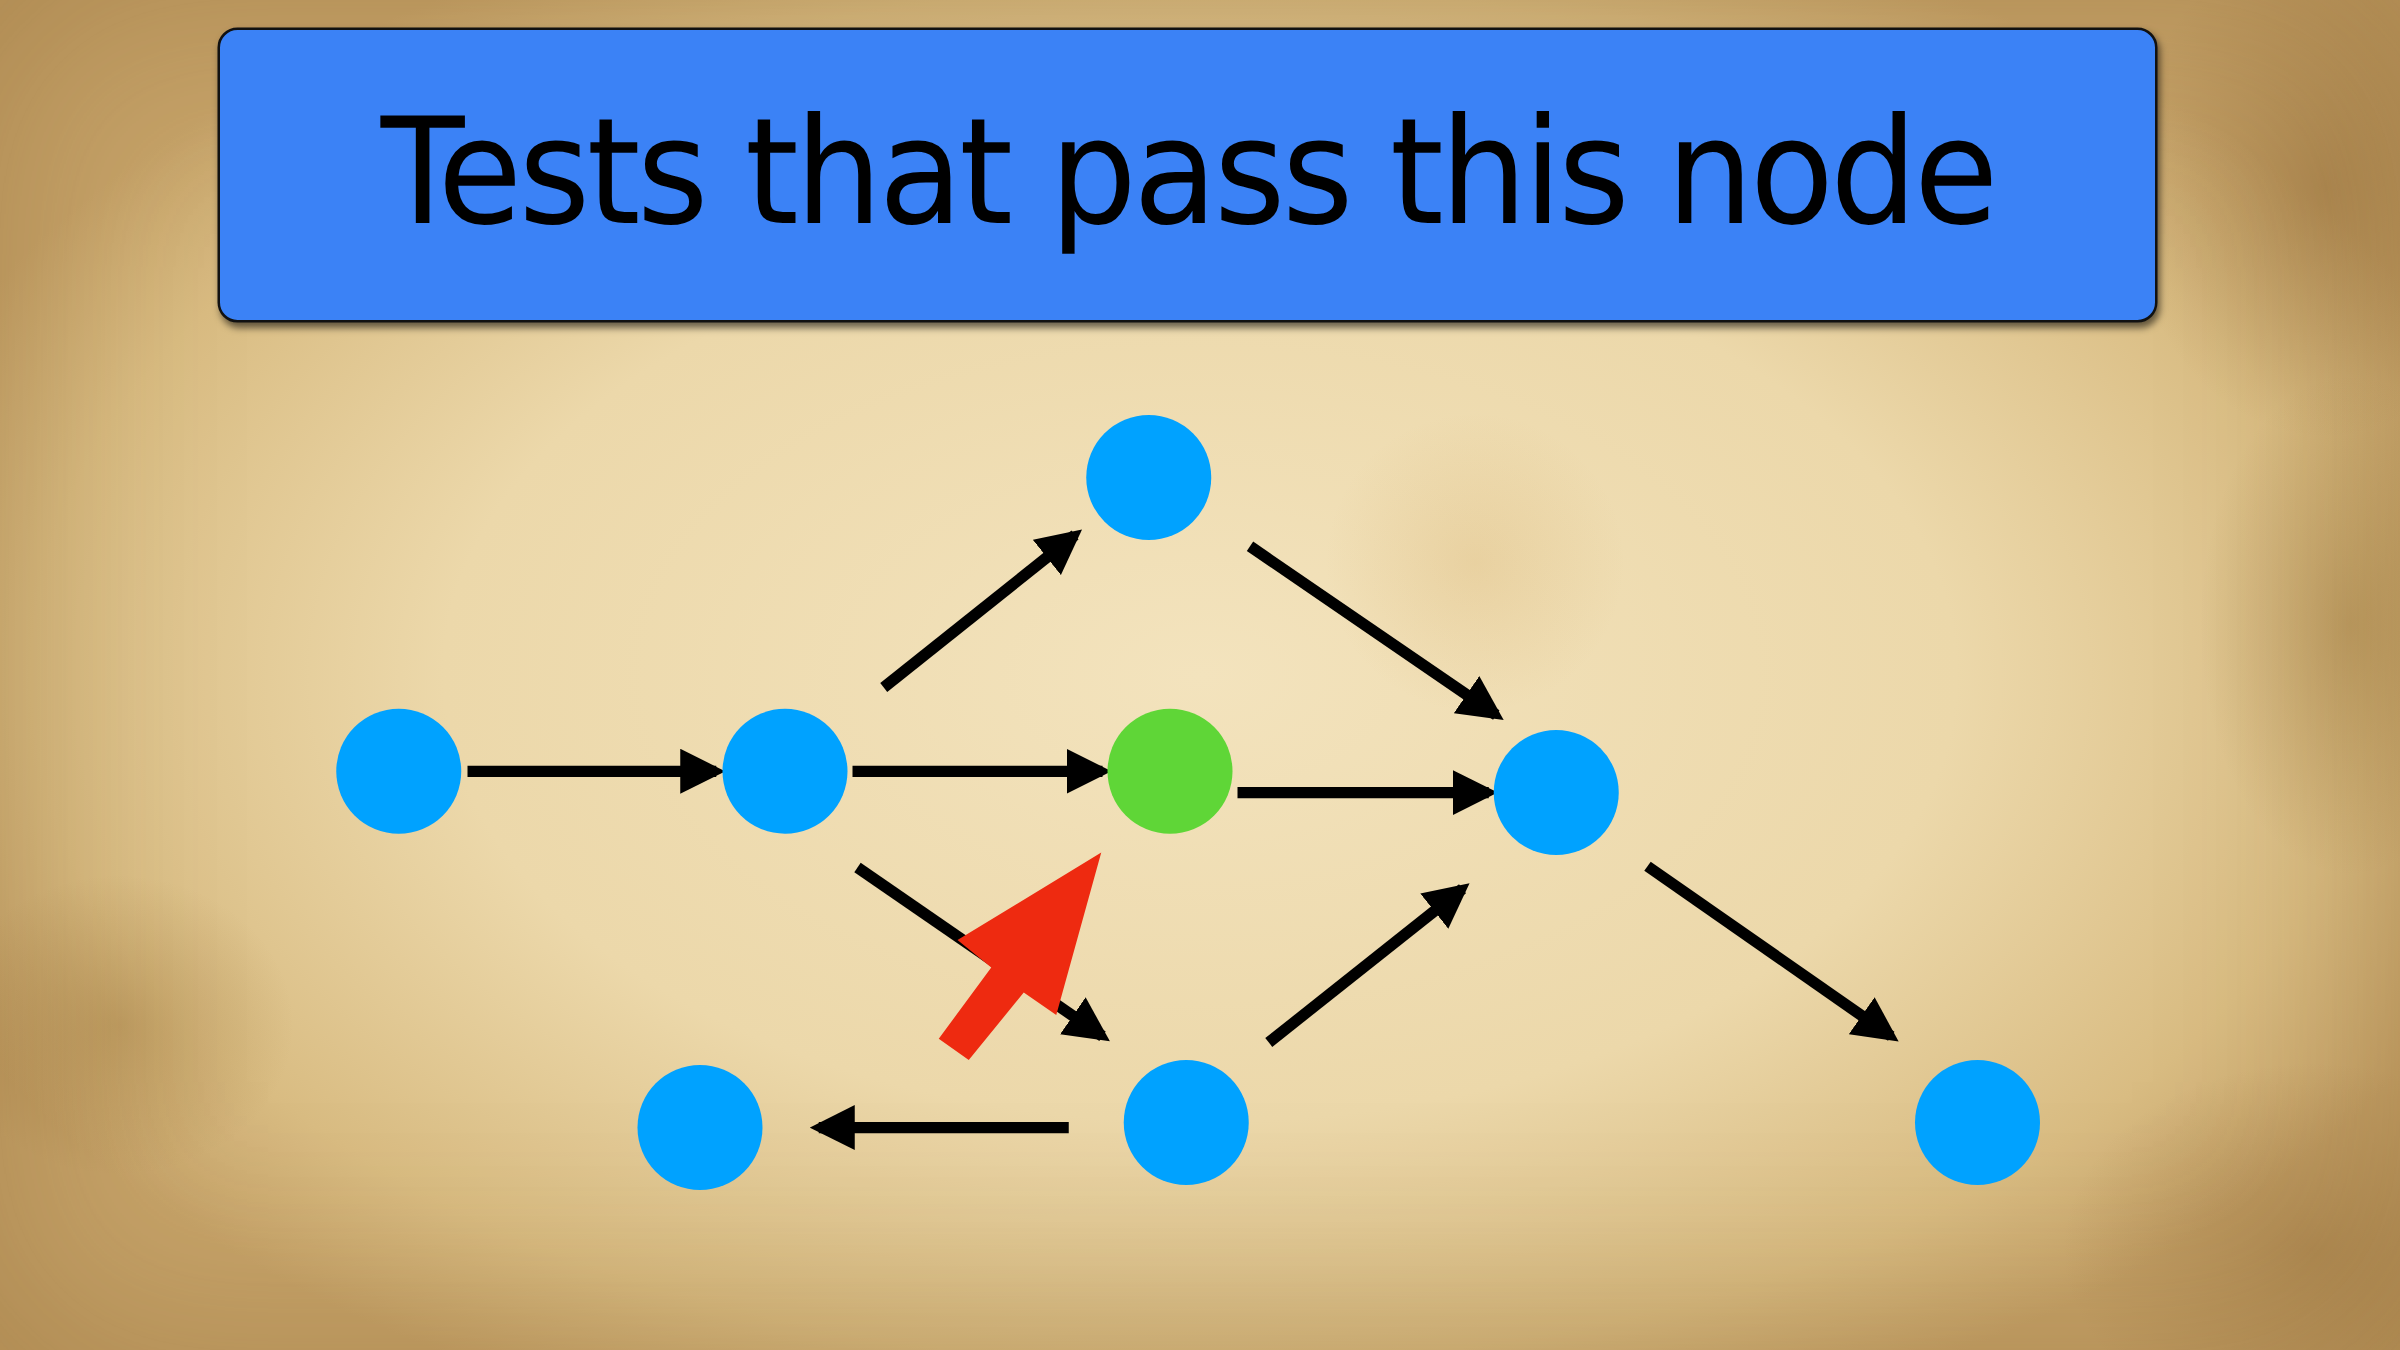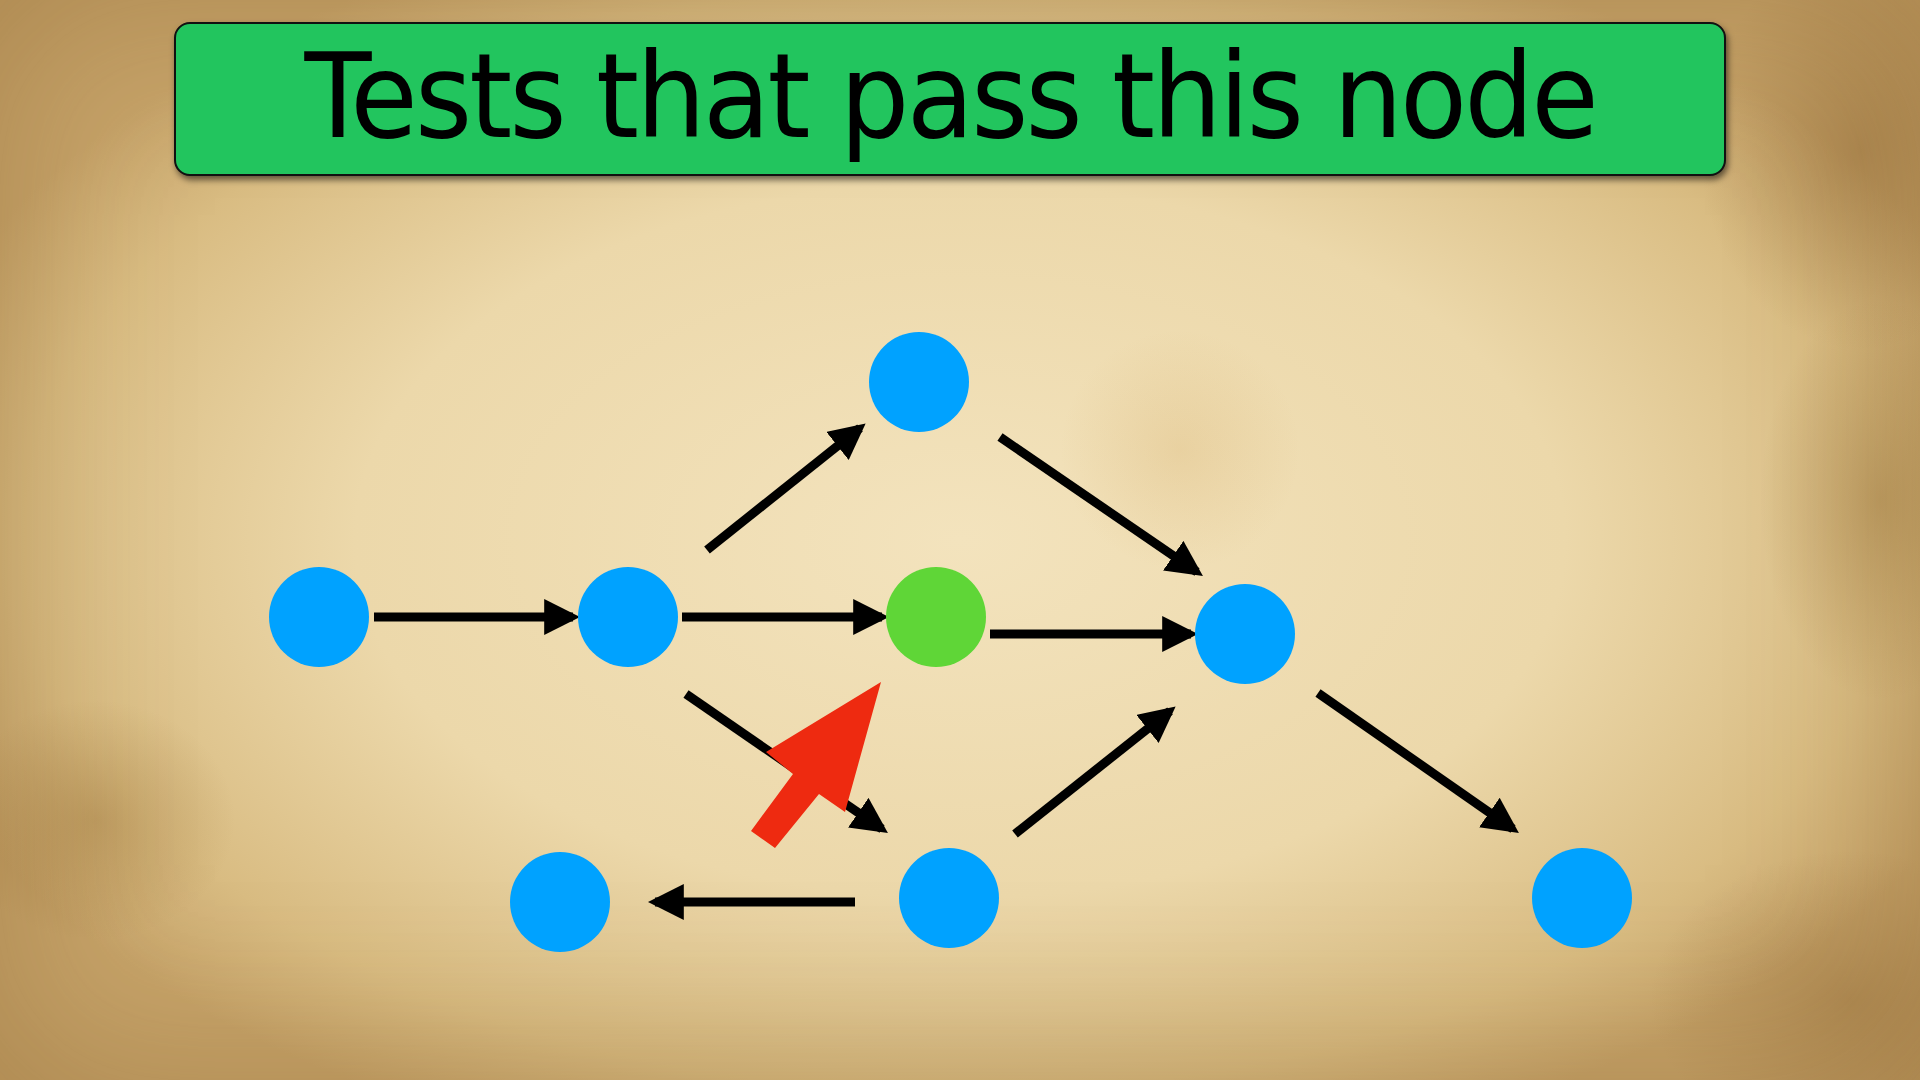--- a/index.html
+++ b/index.html
@@ -12,23 +12,23 @@
       radial-gradient(ellipse 160px 200px at 1860px 150px, rgba(130,90,40,0.35), rgba(130,90,40,0) 100%),
       radial-gradient(ellipse 200px 150px at 1850px 1000px, rgba(130,90,40,0.30), rgba(130,90,40,0) 100%),
       radial-gradient(ellipse 120px 120px at 1180px 450px, rgba(200,150,70,0.18), rgba(200,150,70,0) 100%),
       radial-gradient(ellipse 1100px 650px at 50% 50%, #f3e3bd 0%, #ecd8aa 55%, #d9bc82 85%, #c7a46a 100%);
   }
   .vignette {
     position: absolute; inset: 0; pointer-events: none;
     box-shadow: inset 0 0 180px rgba(120,80,30,0.35);
   }
   .title-box {
-    position: absolute; left: 174px; top: 22px; width: 1552px; height: 154px;
+    position: absolute; left: 174px; top: 22px; width: 1552px; height: 236px;
     box-sizing: border-box;
-    background: #22c55e;
+    background: #3b82f6;
     border: 2px solid #111;
     border-radius: 16px;
     box-shadow: 2px 4px 6px rgba(0,0,0,0.55);
     display: flex; align-items: center; justify-content: center;
   }
   .title-text {
     font-family: "DejaVu Sans", sans-serif;
     font-size: 118px;
     color: #000;
     letter-spacing: -3px;

